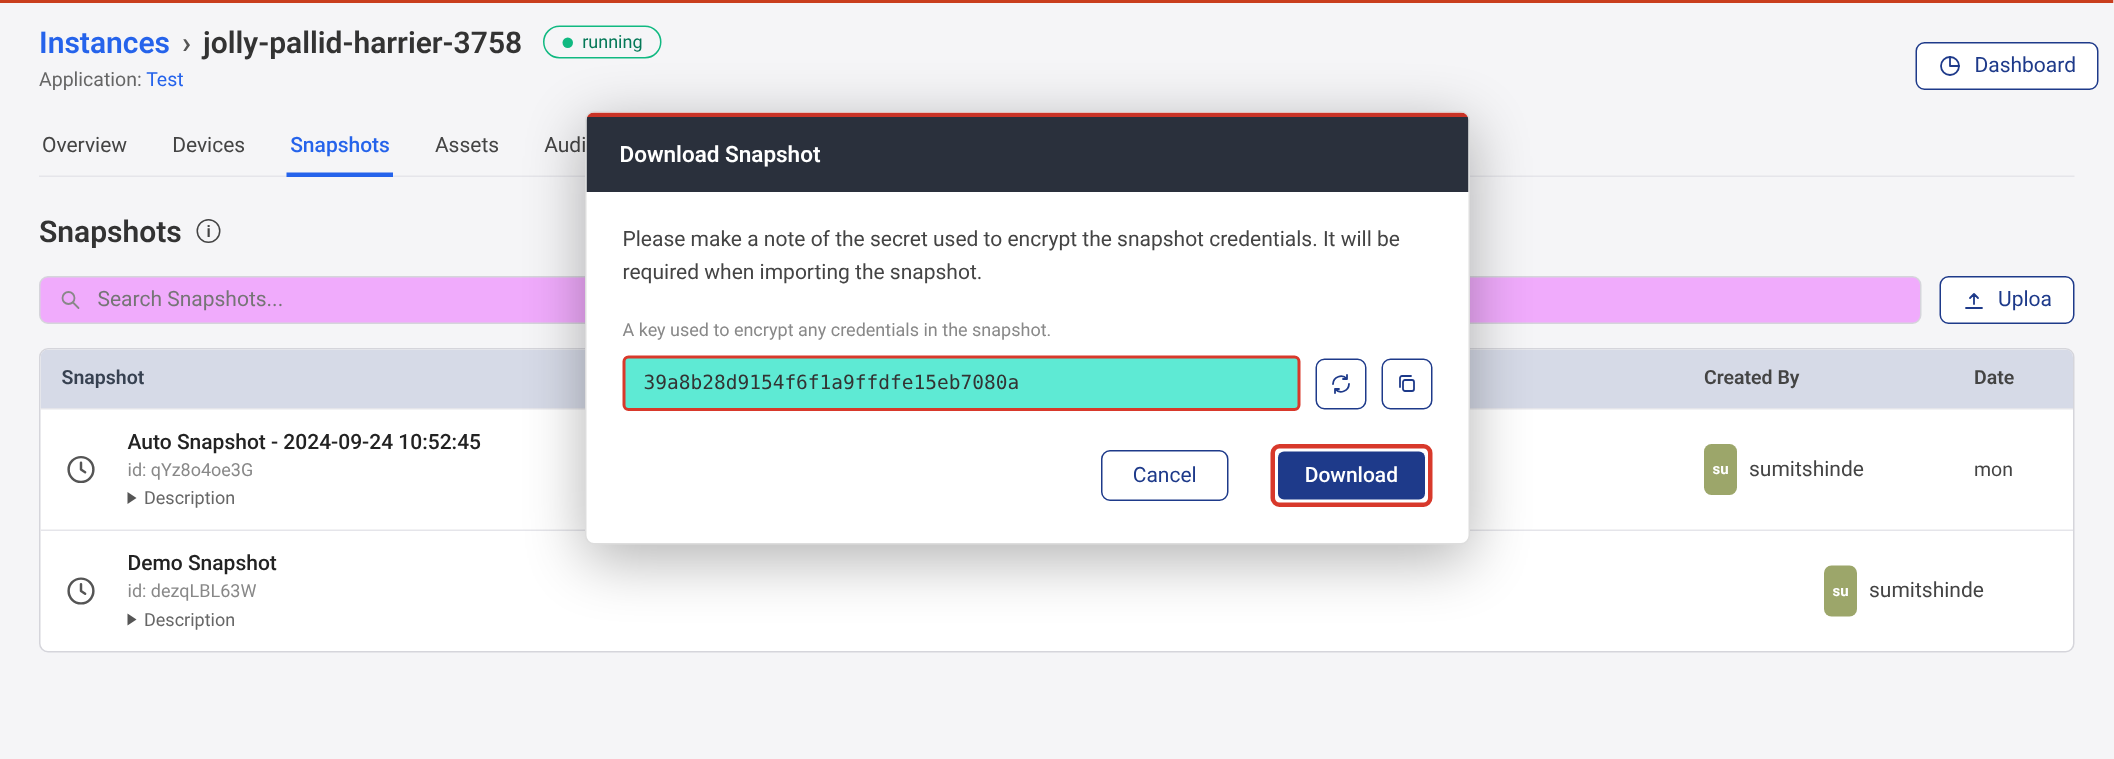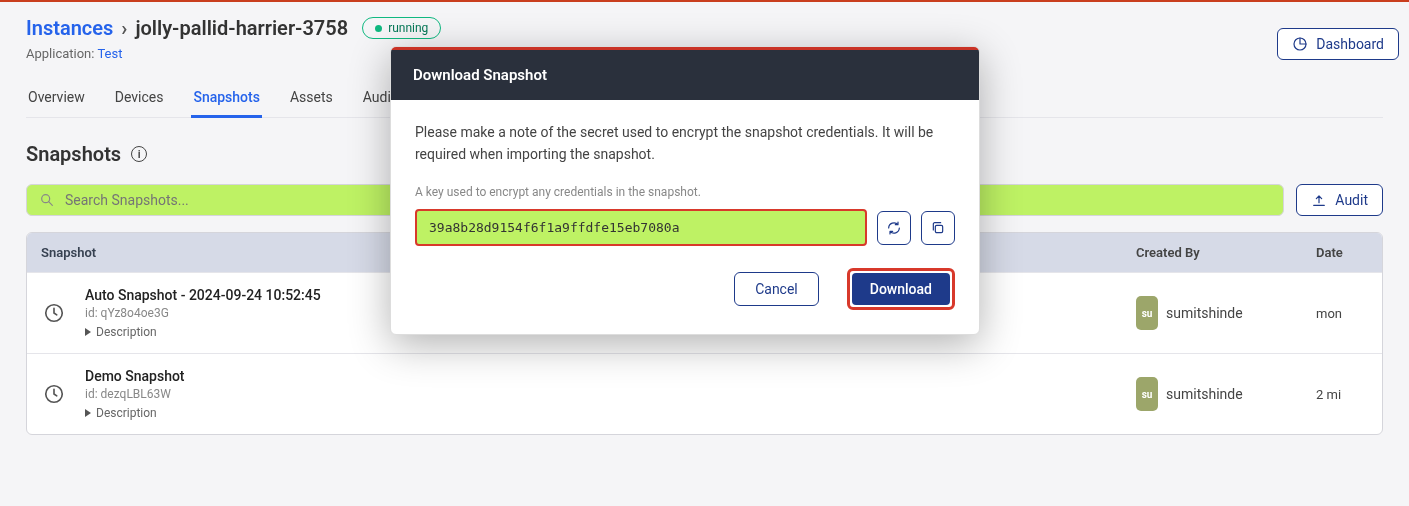--- a/index.html
+++ b/index.html
@@ -14,21 +14,21 @@
 .status-pill { display: inline-flex; align-items: center; gap: 6px; border: 1px solid #10b981; color: #047857; border-radius: 14px; padding: 3px 12px; font-size: 12px; }
 .status-pill .dot { width: 7px; height: 7px; background: #10b981; border-radius: 50%; }
 .app-line { color: #666; font-size: 13px; margin-top: 6px; }
 .app-line a { color: #2563eb; text-decoration: none; }
 .tabs { display: flex; gap: 26px; margin-top: 22px; border-bottom: 1px solid #e5e5ea; font-size: 14px; color: #444; }
 .tab { padding: 6px 2px 10px 2px; cursor: pointer; }
 .tab.active { color: #2563eb; border-bottom: 3px solid #2563eb; margin-bottom: -1px; font-weight: 500; }
 .section-title { display: flex; align-items: center; gap: 10px; font-size: 20px; font-weight: 600; margin: 24px 0 18px 0; }
 .info-icon { width: 16px; height: 16px; border: 1.5px solid #444; border-radius: 50%; display: inline-flex; align-items: center; justify-content: center; font-size: 11px; color: #444; }
 .toolbar { display: flex; align-items: center; gap: 12px; }
-.search-wrap { flex: 1; display: flex; align-items: center; border: 1px solid #d5d5db; border-radius: 6px; background: #bef264; padding: 7px 12px; gap: 10px; color: #888; }
+.search-wrap { flex: 1; display: flex; align-items: center; border: 1px solid #d5d5db; border-radius: 6px; background: #f0abfc; padding: 7px 12px; gap: 10px; color: #888; }
 .search-wrap input { border: none; outline: none; flex: 1; font-size: 14px; color: #333; background: transparent; }
 .btn-outline { display: inline-flex; align-items: center; gap: 8px; border: 1px solid #1e3a8a; color: #1e3a8a; background: #fff; border-radius: 6px; padding: 7px 14px; font-size: 14px; cursor: pointer; }
 .btn-outline svg { width: 16px; height: 16px; }
 .top-right { position: absolute; top: 28px; right: 10px; display: flex; gap: 10px; }
 .table { margin-top: 16px; border: 1px solid #d5d5db; border-radius: 6px; overflow: hidden; background: #fff; }
 .table-header { display: flex; background: #d6dae7; color: #374151; font-weight: 600; font-size: 13px; }
 .table-header .col, .row .col { padding: 12px 14px; }
 .col-snapshot { flex: 1 1 auto; padding-left: 16px; }
 .col-created { width: 180px; }
 .col-date { width: 80px; text-align: left; }
@@ -36,29 +36,29 @@
 .row .col-snapshot { display: flex; align-items: center; gap: 20px; padding: 14px 16px; }
 .clock-icon { width: 22px; height: 22px; color: #555; }
 .snap-meta { display: flex; flex-direction: column; gap: 3px; }
 .snap-name { font-size: 14px; color: #222; font-weight: 500; }
 .snap-id { font-size: 12px; color: #888; }
 .snap-desc { font-size: 12px; color: #666; display: flex; align-items: center; gap: 5px; margin-top: 2px; }
 .tri { display: inline-block; width: 0; height: 0; border-top: 4px solid transparent; border-bottom: 4px solid transparent; border-left: 6px solid #555; }
 .avatar { width: 22px; height: 34px; border-radius: 5px; background: #9ca66a; color: #fff; font-size: 10px; font-weight: 700; display: inline-flex; align-items: center; justify-content: center; margin-right: 8px; }
 .col-created { display: flex; align-items: center; color: #444; }
 .col-date { color: #444; font-size: 13px; }
-.modal { position: absolute; top: 46px; left: 390px; width: 590px; background: #fff; border-radius: 6px; box-shadow: 0 10px 40px rgba(0,0,0,0.3); overflow: hidden; border: 1px solid #ddd; }
+.modal { position: absolute; top: 74px; left: 390px; width: 590px; background: #fff; border-radius: 6px; box-shadow: 0 10px 40px rgba(0,0,0,0.3); overflow: hidden; border: 1px solid #ddd; }
 .modal-red { height: 3px; background: #c93326; }
 .modal-head { background: #2a303c; color: #fff; padding: 16px 22px; font-size: 15px; font-weight: 600; }
 .modal-body { padding: 22px 24px; color: #444; font-size: 14px; }
 .modal-body .desc { line-height: 1.55; margin-bottom: 20px; }
 .label { font-size: 13px; color: #333; font-weight: 500; }
 .hint { font-size: 12px; color: #888; margin: 4px 0 10px 0; }
 .secret-row { display: flex; align-items: center; gap: 10px; }
-.secret-input { flex: 1; border: 2px solid #d8392b; border-radius: 4px; padding: 9px 12px; font-family: monospace; font-size: 13px; color: #333; background: #bef264; }
+.secret-input { flex: 1; border: 2px solid #d8392b; border-radius: 4px; padding: 9px 12px; font-family: monospace; font-size: 13px; color: #333; background: #5eead4; }
 .icon-btn { width: 34px; height: 34px; border: 1.5px solid #1e3a8a; border-radius: 6px; background: #fff; display: inline-flex; align-items: center; justify-content: center; color: #1e3a8a; cursor: pointer; }
 .icon-btn svg { width: 16px; height: 16px; }
 .modal-foot { display: flex; justify-content: flex-end; gap: 28px; padding: 0 24px 24px 24px; align-items: center; }
 .btn-cancel { border: 1px solid #1e3a8a; color: #1e3a8a; background: #fff; border-radius: 6px; padding: 8px 20px; font-size: 14px; cursor: pointer; }
 .btn-primary-wrap { border: 3px solid #d8392b; border-radius: 6px; padding: 2px; }
 .btn-primary { background: #1e3a8a; color: #fff; border: none; border-radius: 4px; padding: 8px 18px; font-size: 14px; font-weight: 500; cursor: pointer; }
 svg { stroke: currentColor; fill: none; stroke-width: 1.8; stroke-linecap: round; stroke-linejoin: round; }
 </style>
 </head>
 <body>
@@ -112,21 +112,21 @@
       <svg viewBox="0 0 24 24" style="width:16px;height:16px;">
           <circle cx="10" cy="10" r="6"></circle>
           <line x1="20" y1="20" x2="14.5" y2="14.5"></line>
         </svg>
       <input type="text" placeholder="Search Snapshots..." style="">
     </div>
     <button class="btn-outline">
       <svg viewBox="0 0 24 24">
           <path d="M12 16V6M8 10l4-4 4 4M4 20h16"></path>
         </svg>
-      <span>Audit</span>
+      <span>Uploa</span>
     </button>
   </div>
 
   <div class="table">
     <div class="table-header">
       <div class="col col-snapshot">Snapshot</div>
       <div class="col col-created">Created By</div>
       <div class="col col-date">Date</div>
     </div>
 
@@ -164,21 +164,20 @@
           <span class="snap-desc">
             <span class="tri"></span>
             <span>Description</span>
           </span>
         </div>
       </div>
       <div class="col col-created">
         <span class="avatar">su</span>
         <span>sumitshinde</span>
       </div>
-      <div class="col col-date">2 mi</div>
     </div>
   </div>
 
 </div>
 
 <div class="modal">
   <div class="modal-red"></div>
   <div class="modal-head">Download Snapshot</div>
   <div class="modal-body">
     <p class="desc">Please make a note of the secret used to encrypt the snapshot credentials. It will be required when importing the snapshot.</p>

